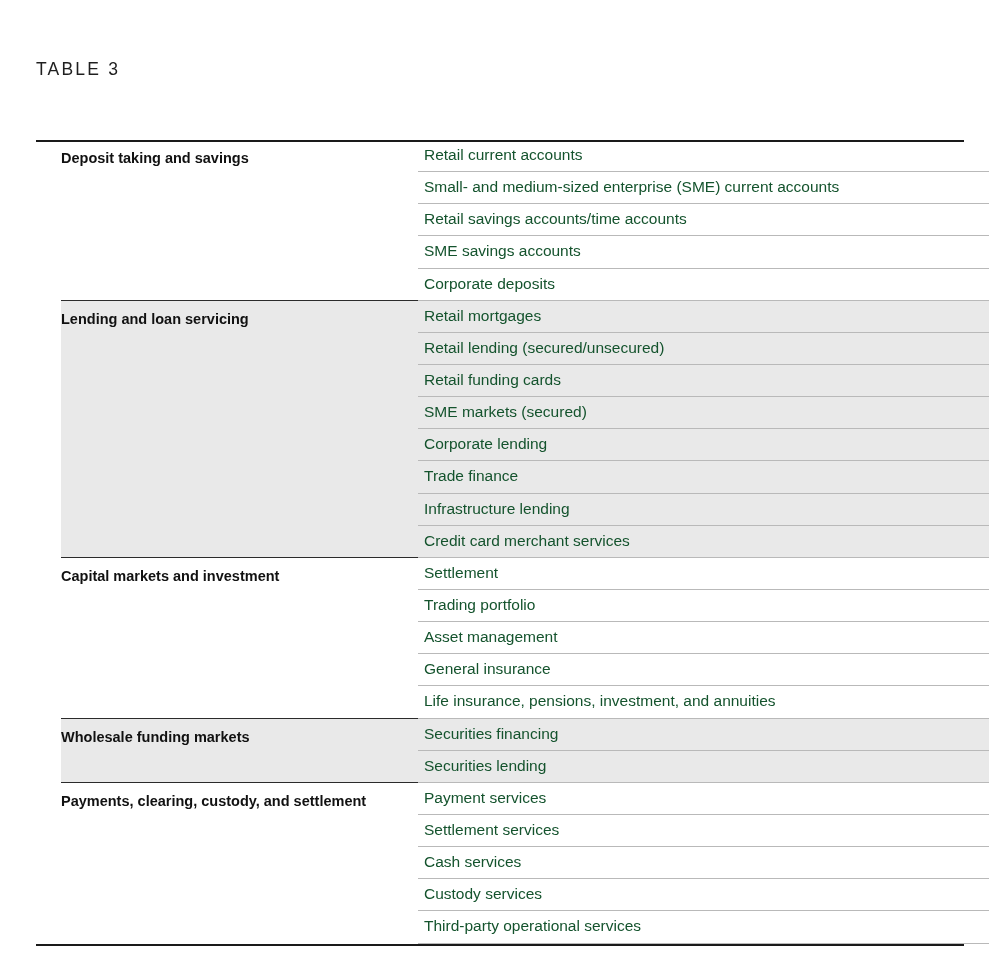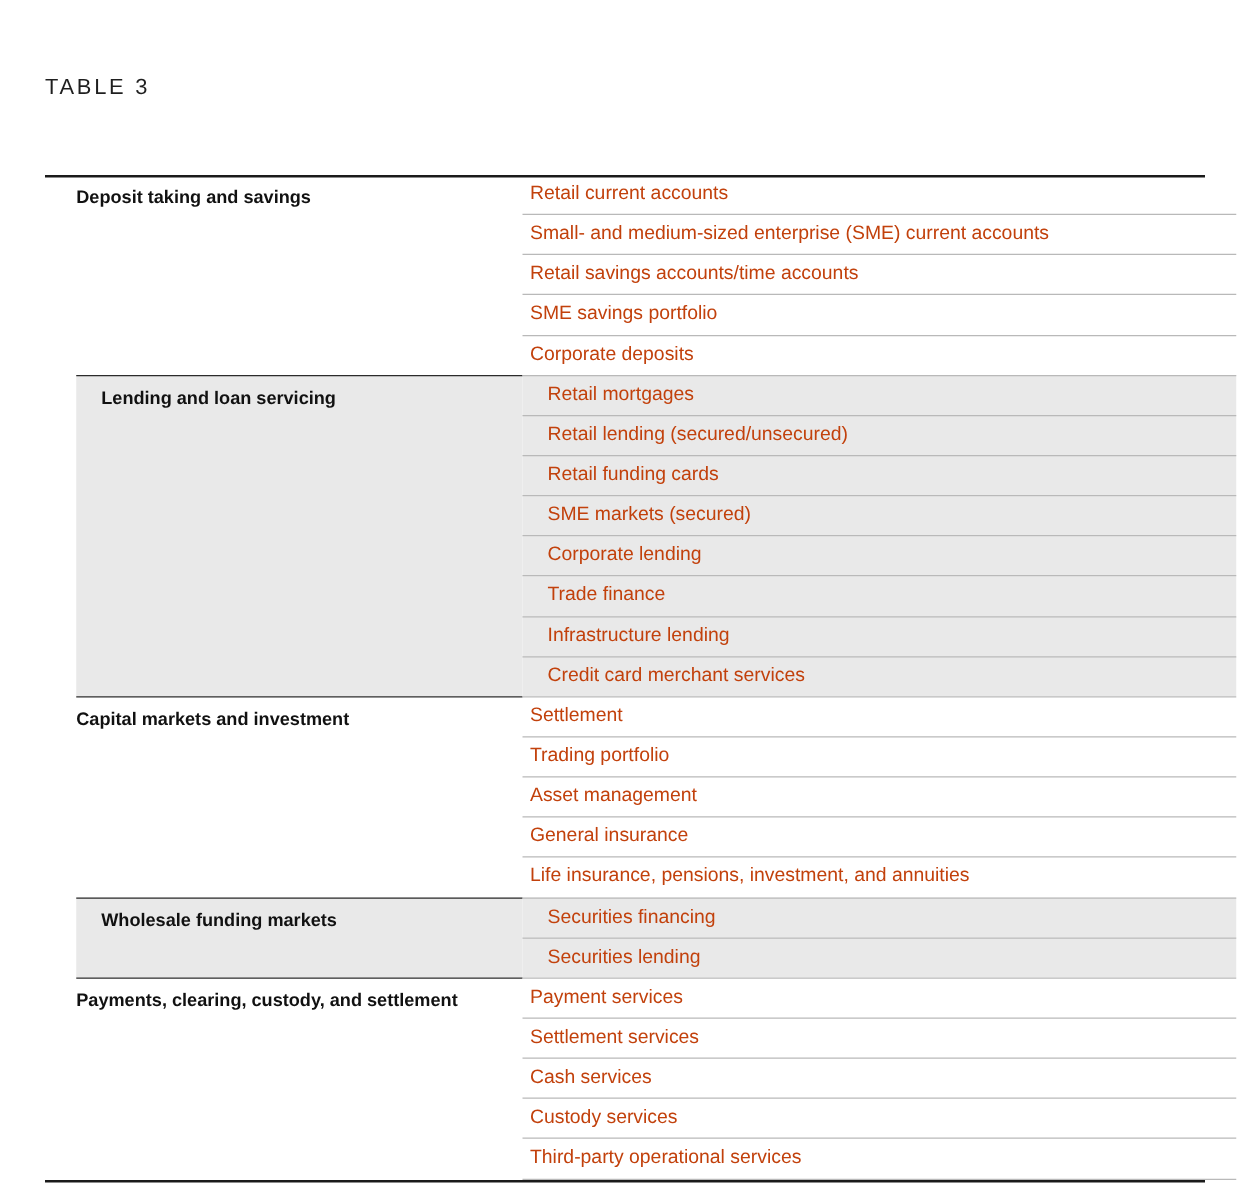--- a/index.html
+++ b/index.html
@@ -59,30 +59,30 @@
     vertical-align: top;
     font-size: 14.5px;
     font-weight: bold;
     color: #111;
     padding: 9px 8px 4px 0;
     line-height: 1.25;
   }
   .item-cell {
     font-size: 15.5px;
     font-weight: normal;
-    color: #c2410c;
+    color: #14532d;
     padding: 5px 6px 6px 6px;
     line-height: 1.3;
     border-bottom: 1px solid #b9b9b9;
     vertical-align: bottom;
     white-space: nowrap;
   }
   
   tr.shaded .grp-cell,
-  tr.shaded .item-cell { background: #e9e9e9; padding-left: 20px; }
+  tr.shaded .item-cell { background: #e9e9e9; }
 
   
   .rule-top td { border-top: 1.6px solid #2b2b2b; }
 
   
   .tbl-top {
     position: absolute;
     left: 36px;
     top: 140px;
     width: 928px;
@@ -117,21 +117,21 @@
             <td class="grp-cell" rowspan="5">Deposit taking and savings</td>
             <td class="item-cell">Retail current accounts</td>
           </tr>
           <tr>
             <td class="item-cell">Small- and medium-sized enterprise (SME) current accounts</td>
           </tr>
           <tr>
             <td class="item-cell">Retail savings accounts/time accounts</td>
           </tr>
           <tr>
-            <td class="item-cell">SME savings portfolio</td>
+            <td class="item-cell">SME savings accounts</td>
           </tr>
           <tr>
             <td class="item-cell">Corporate deposits</td>
           </tr>
           <tr class="shaded rule-top">
             <td class="grp-cell" rowspan="8">Lending and loan servicing</td>
             <td class="item-cell">Retail mortgages</td>
           </tr>
           <tr class="shaded">
             <td class="item-cell">Retail lending (secured/unsecured)</td>

